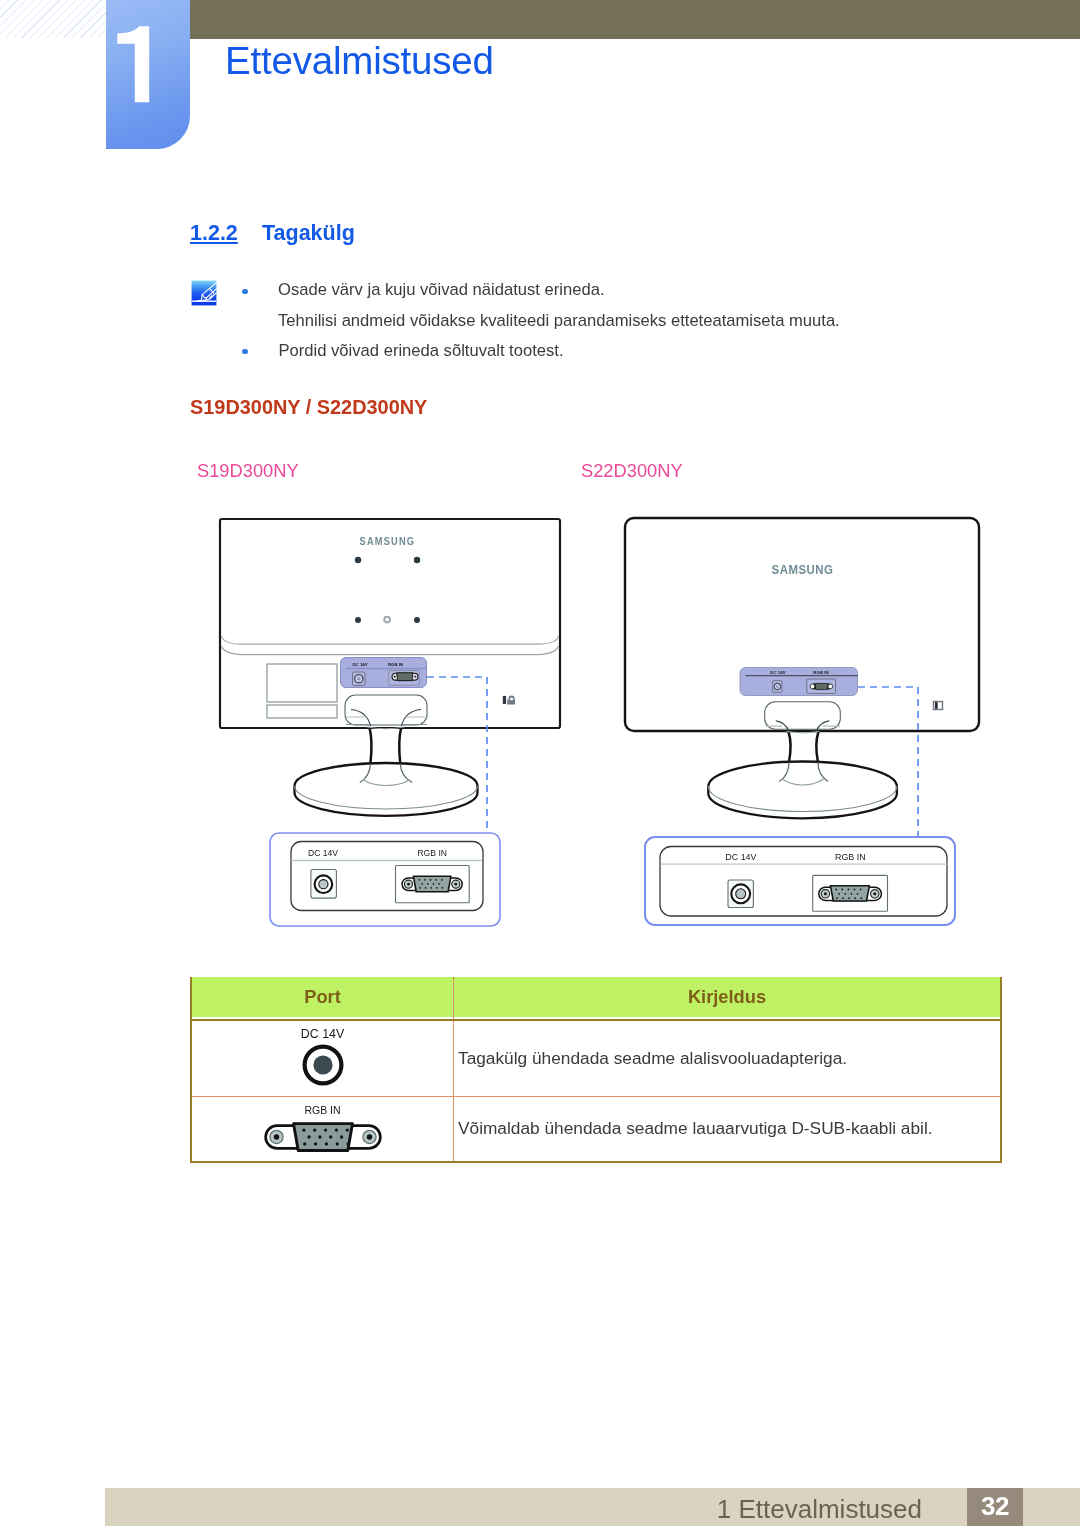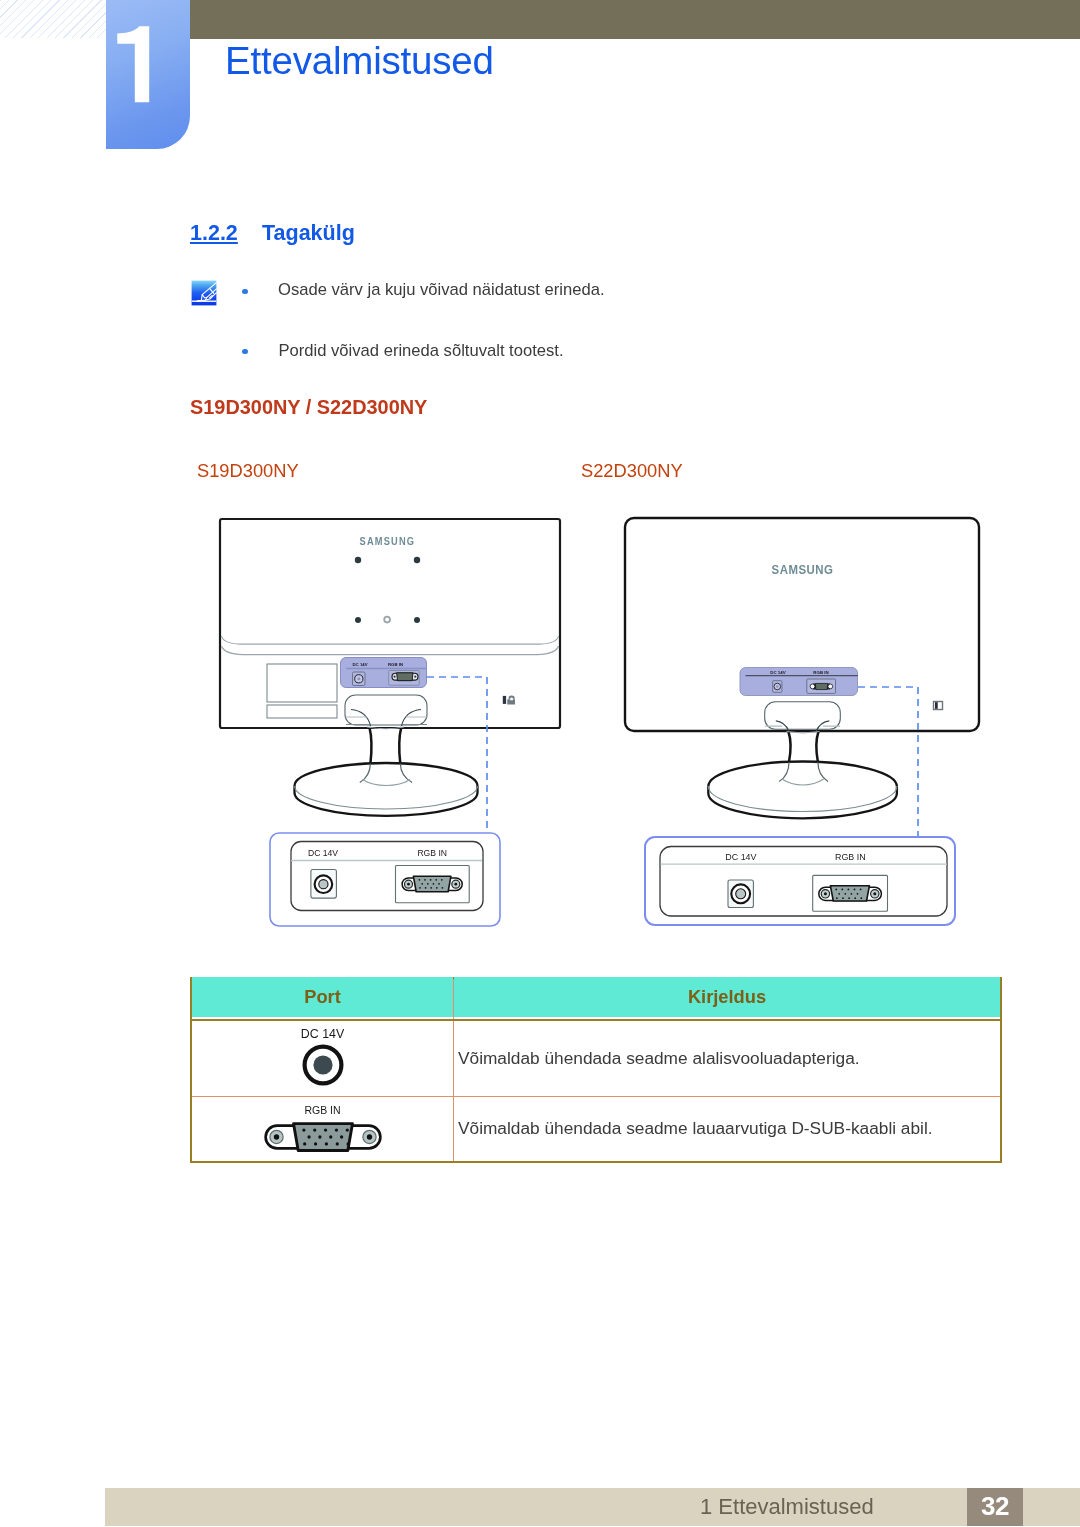--- a/index.html
+++ b/index.html
@@ -22,45 +22,45 @@
   
   .sec-num{position:absolute;left:190px;top:221px;color:#1259e8;font-size:21.5px;font-weight:bold;text-decoration:underline;}
   .sec-title{position:absolute;left:262px;top:221px;color:#1259e8;font-size:21.5px;font-weight:bold;}
 
   .noteicon{position:absolute;left:191px;top:280px;width:26px;height:26px;}
   .bullet{position:absolute;width:5.4px;height:5.4px;border-radius:50%;background:#2f7ae0;}
   .btext{position:absolute;color:#3b3b3b;font-size:16.6px;line-height:20px;text-align:right;}
 
   .modelhead{position:absolute;left:190px;top:396px;color:#c0391a;font-size:19.9px;font-weight:bold;}
 
-  .diaglabel{position:absolute;color:#c2410c;font-size:18.3px;text-align:right;}
+  .diaglabel{position:absolute;color:#ec4899;font-size:18.3px;text-align:right;}
 
   
   .tbl{position:absolute;left:190px;top:977px;width:812px;border-collapse:collapse;table-layout:fixed;}
   .tbl td,.tbl th{padding:0;}
-  .tbl .hdr{background:#5eead4;color:#7d5f18;font-size:18.3px;font-weight:bold;height:40px;text-align:center;line-height:36px;position:relative;top:-2px;
+  .tbl .hdr{background:#bef264;color:#7d5f18;font-size:18.3px;font-weight:bold;height:40px;text-align:center;line-height:36px;position:relative;top:-2px;
      border-top:2.2px solid #9a7d24;border-bottom:2.2px solid #9a7d24;vertical-align:middle;}
   .tbl .hdr.first{border-left:2.2px solid #9a7d24;border-right:1.2px solid #e0916a;width:261px;}
   .tbl .hdr.last{border-right:2.2px solid #9a7d24;}
   .tbl tr.r1{height:76px;}
   .tbl tr.r1 td{border-bottom:1.2px solid #e0916a;}
   .tbl tr.r2{height:66px;}
   .tbl tr.r2 td{border-bottom:2.2px solid #9a7d24;}
   .tbl td.pcell{text-align:center;vertical-align:top;border-left:2.2px solid #9a7d24;
      border-right:1.2px solid #e0916a;padding-top:7px;}
   .tbl td.dcell{text-align:left;vertical-align:middle;color:#3b3b3b;font-size:17.3px;padding-left:4px;
      border-right:2.2px solid #9a7d24;}
   .plabel{font-size:12.4px;color:#1a1a1a;display:block;line-height:13px;}
   .r2 .plabel{font-size:10.5px;}
   .picon{display:block;margin:2px auto 0;}
   .picon.vga{margin-top:5px;}
 
   
   .fbar{position:absolute;left:105px;top:1488px;width:975px;height:38px;background:#dad3c0;}
-  .ftext{position:absolute;left:700px;top:1493.5px;width:252px;text-align:left;color:#6c6252;font-size:22px;font-weight:normal;}
+  .ftext{position:absolute;left:670px;top:1493.5px;width:252px;text-align:right;color:#6c6252;font-size:26px;font-weight:normal;}
   .fpagebox{position:absolute;left:967px;top:1488px;width:56px;height:38px;background:#968a7d;}
   .fpage{position:absolute;left:967px;top:1488px;width:56px;height:38px;color:#fff;font-size:26px;
      font-weight:bold;line-height:37px;text-align:center;letter-spacing:-0.5px;}
 </style>
 </head>
 <body>
 
 <div class="page">
 
   <div class="hatch"></div>
@@ -93,20 +93,21 @@
       <path d="M25.4 2.6 L11.2 14.6 L10.3 20.3 L6.2 21.1"></path>
       <path d="M25.4 8.8 L15.9 17.3 L14.6 20.1 L6.2 21.1"></path>
       <path d="M11.2 14.6 L13.7 18.0 L15.9 17.3"></path>
       <path d="M25.4 12.6 L18.9 19.0 L14.6 20.1"></path>
       <path d="M19.0 8.9 L22.8 13.3"></path>
       <path d="M21.2 15.3 L18.3 17.9"></path>
     </g>
   </svg>
   <div class="bullet" style="left:242.3px;top:288.8px"></div>
   <div class="btext" style="left:278px;top:280px">Osade värv ja kuju võivad näidatust erineda.</div>
+  <div class="btext" style="left:278px;top:310.5px">Tehnilisi andmeid võidakse kvaliteedi parandamiseks etteteatamiseta muuta.</div>
   <div class="bullet" style="left:242.3px;top:349.1px"></div>
   <div class="btext" style="left:278.5px;top:341px">Pordid võivad erineda sõltuvalt tootest.</div>
 
   <div class="modelhead">S19D300NY / S22D300NY</div>
 
   <div class="diaglabel" style="left:197px;top:460px">S19D300NY</div>
   <div class="diaglabel" style="left:581px;top:460px">S22D300NY</div>
 
   <svg class="diagrams" width="1080" height="1527" viewBox="0 0 1080 1527" style="position:absolute;left:0;top:0;pointer-events:none">
 
@@ -323,21 +324,21 @@
       <th class="hdr last">Kirjeldus</th>
     </tr>
     <tr class="r1">
       <td class="pcell">
         <div class="plabel">DC 14V</div>
         <svg class="picon" width="44" height="44" viewBox="0 0 44 44">
           <circle cx="22" cy="22" r="18.4" fill="#ffffff" stroke="#121212" stroke-width="4.2"></circle>
           <circle cx="22" cy="22" r="9.6" fill="#3c4a50"></circle>
         </svg>
       </td>
-      <td class="dcell">Võimaldab ühendada seadme alalisvooluadapteriga.</td>
+      <td class="dcell">Tagakülg ühendada seadme alalisvooluadapteriga.</td>
     </tr>
     <tr class="last r2">
       <td class="pcell">
         <div class="plabel">RGB IN</div>
         <svg class="picon vga" width="122" height="31" viewBox="0 0 117 30">
           <path d="M14 3.5 h89 a11 11 0 0 1 0 22 h-89 a11 11 0 0 1 0 -22 z" fill="#ffffff" stroke="#111111" stroke-width="2.6"></path>
           <circle cx="13.5" cy="14.5" r="6.4" fill="#b7c4c4" stroke="#5f6f6f" stroke-width="1.2"></circle>
           <circle cx="103.5" cy="14.5" r="6.4" fill="#b7c4c4" stroke="#5f6f6f" stroke-width="1.2"></circle>
           <circle cx="13.5" cy="14.5" r="2.6" fill="#111111"></circle>
           <circle cx="103.5" cy="14.5" r="2.6" fill="#111111"></circle>

